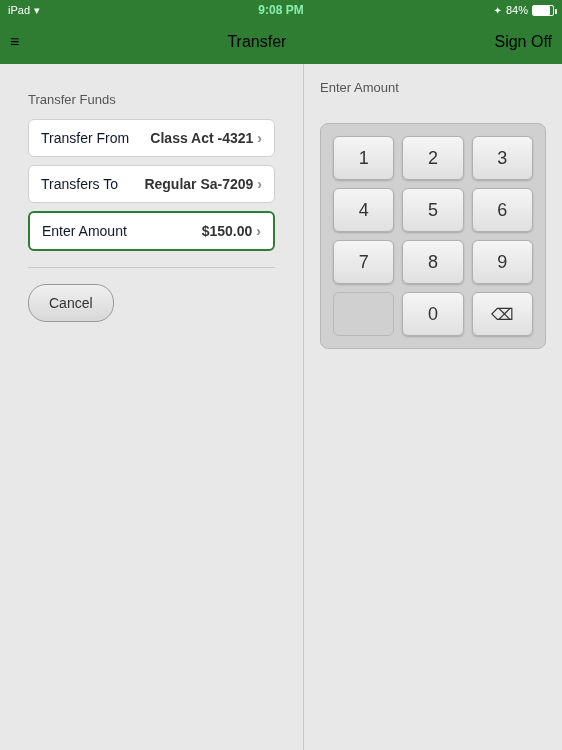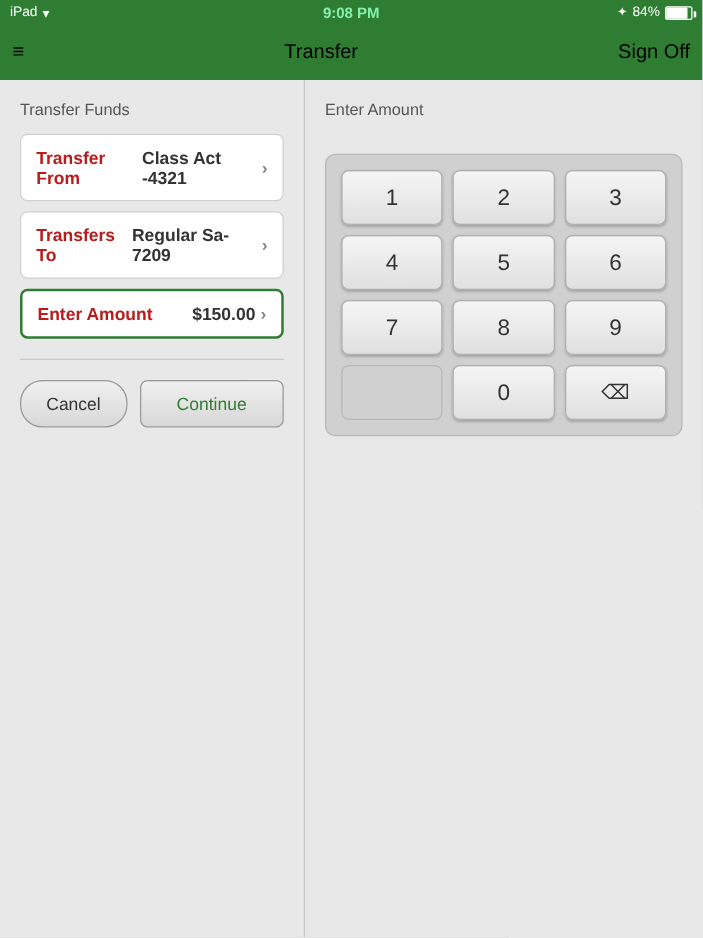--- a/index.html
+++ b/index.html
@@ -36,22 +36,22 @@
 
     
     .main-content {
       display: flex;
       height: calc(750px - 64px);
       background: #e8e8e8;
     }
 
     
     .left-panel {
-      width: 244px;
-      padding: 16px;
+      width: 304px;
+      padding: 28px;
       background: #e8e8e8;
       border-right: 1px solid #c8c8c8;
     }
 
     .section-title {
       font-size: 13px;
       color: #555;
       margin-bottom: 12px;
     }
 
@@ -64,22 +64,21 @@
       justify-content: space-between;
       align-items: center;
       margin-bottom: 8px;
       cursor: pointer;
     }
     .form-row.active {
       border: 2px solid #2e7d32;
     }
     .form-row-label {
       font-size: 14px;
-      color: #b91c1c;
-      font-weight: bold;
+      color: #0f172a;
     }
     .form-row-value {
       font-size: 14px;
       color: #333;
       display: flex;
       align-items: center;
       gap: 4px;
       font-weight: bold;
     }
     .form-row-value .chevron {
@@ -232,21 +231,20 @@
         <span>$150.00</span>
         <span class="chevron">›</span>
       </span>
     </div>
 
 
     <div class="divider"></div>
 
     <div class="button-row">
       <button class="btn-cancel">Cancel</button>
-      <button class="btn-continue">Continue</button>
     </div>
   </div>
 
   <div class="right-panel">
     <div class="section-title">Enter Amount</div>
 
     <div class="numpad-container">
       <div class="numpad-grid" id="numpad-grid">
       <div class="numpad-key">1</div>
           <div class="numpad-key">2</div>

